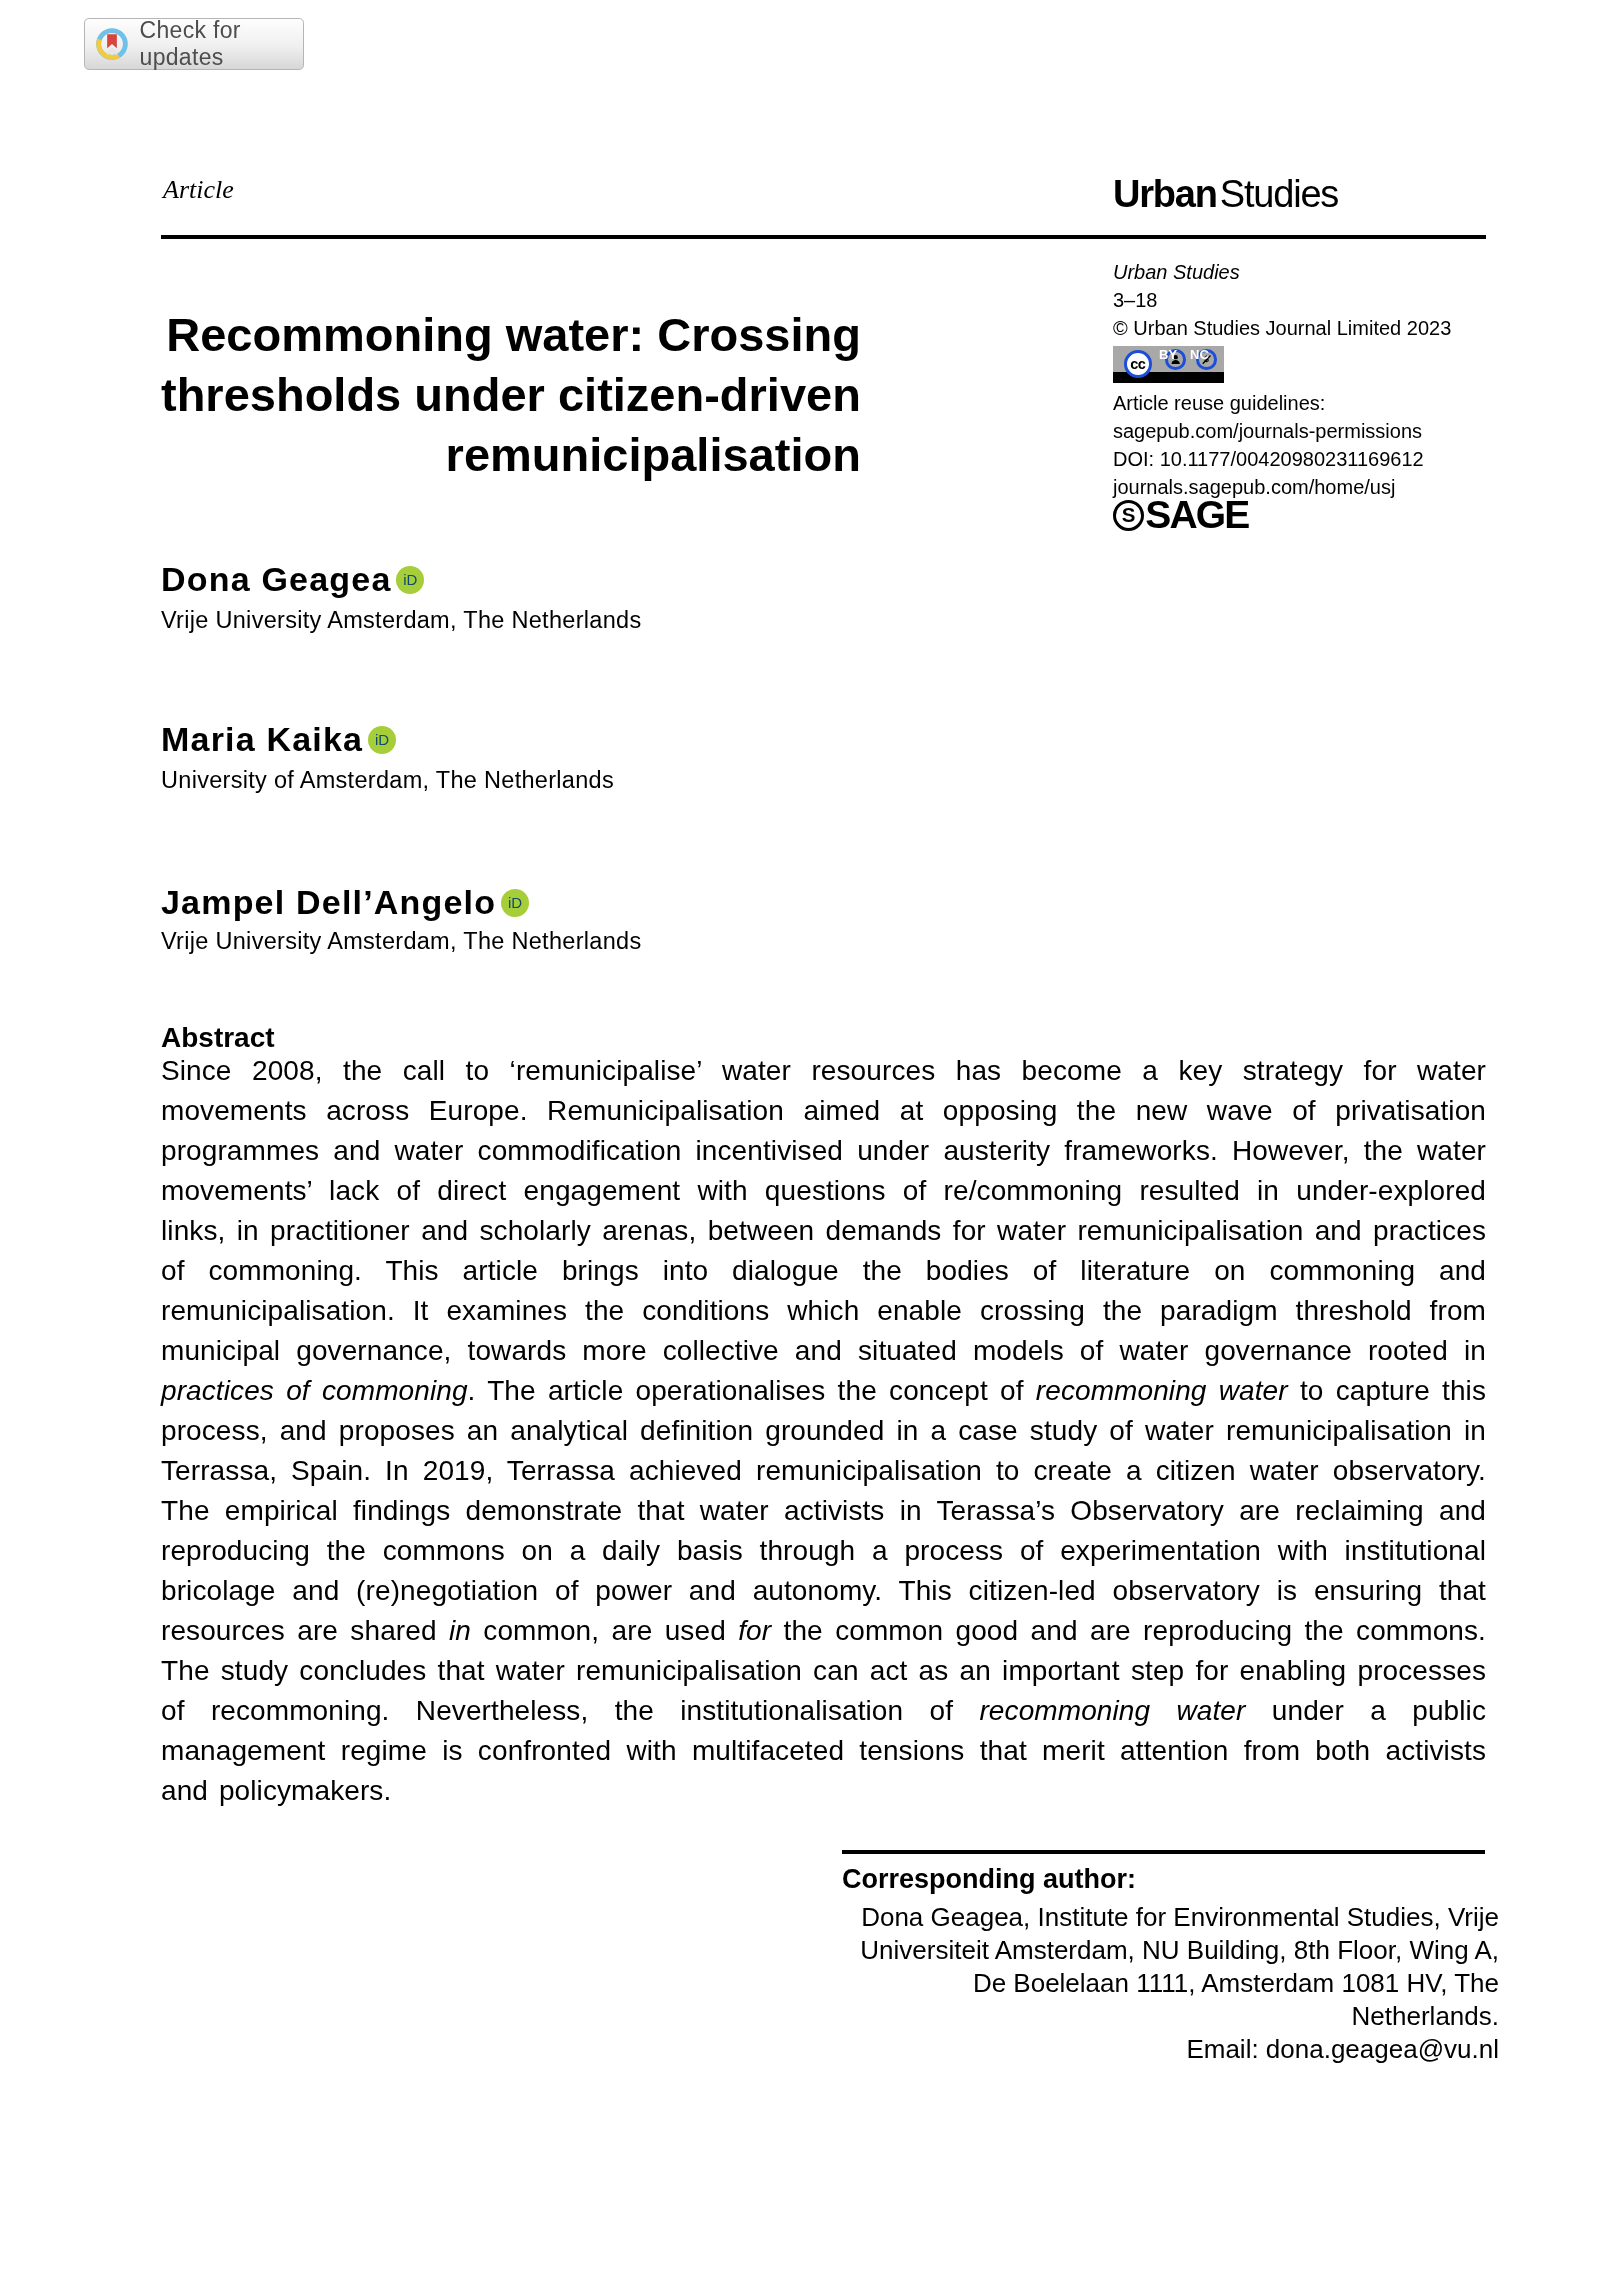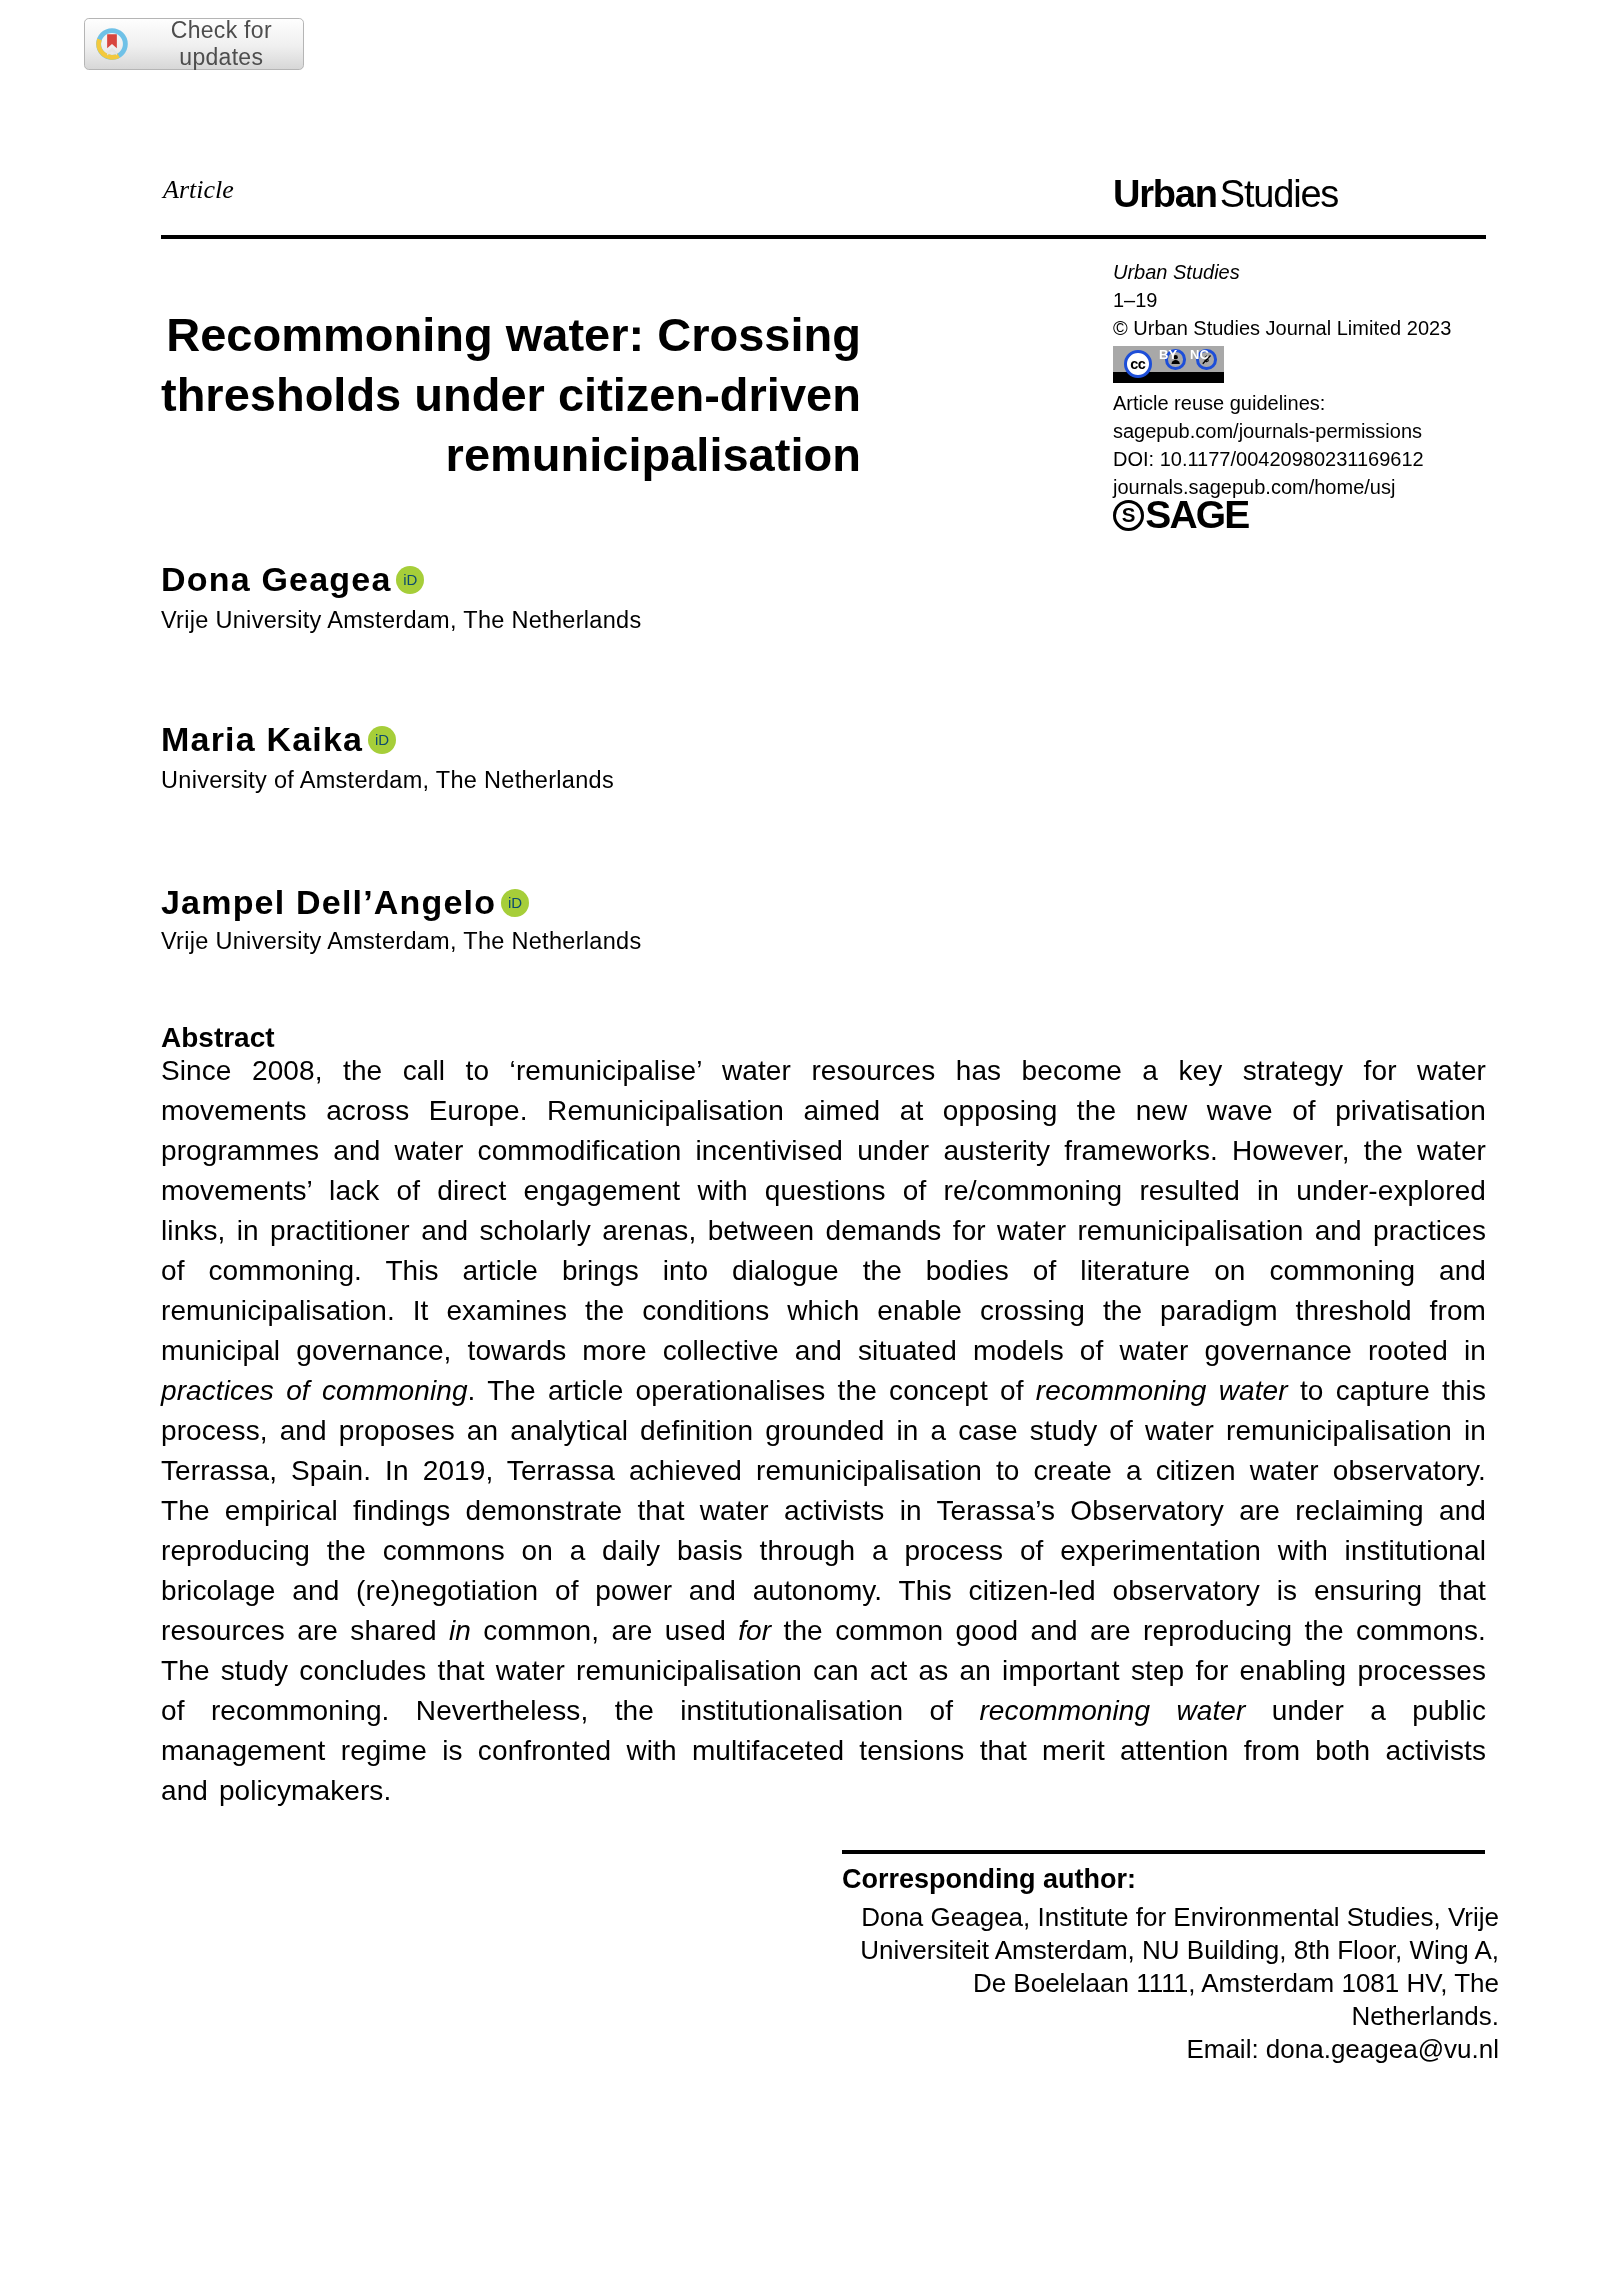--- a/index.html
+++ b/index.html
@@ -10,21 +10,20 @@
     margin:0 auto;
   }
 
   
   .crossmark {
     position:absolute; left:84px; top:18px; width:220px; height:52px;
     border:1.2px solid #b5b5b5; border-radius:4.8px;
     background:linear-gradient(180deg,#fefefe 0%,#efefef 55%,#d7d7d7 100%);
     display:flex; align-items:center; gap:11px; padding-left:9.6px;
     cursor:pointer;
-    text-align:center;
   }
   .crossmark-label { font-size:23px; color:#4d4d4d; letter-spacing:0.3px; }
 
   
   .article-type { position:absolute; left:163px; top:175px; font-size:26px; font-style:italic;font-family:Liberation Serif, serif; }
   .brand { position:absolute; left:1113px; top:173px; font-size:38px; letter-spacing:-1.2px; white-space:nowrap; }
   .brand-bold { font-weight:700; }
   .brand-light { font-weight:400; margin-left:3px; }
   .top-rule { position:absolute; left:161px; top:235px; width:1325px; height:3.6px; background:#000; }
 
@@ -100,21 +99,21 @@
   <div class="top-rule"></div>
 
   <h1 class="title">
       <div>Recommoning water: Crossing</div>
       <div>thresholds under citizen-driven</div>
       <div>remunicipalisation</div>
     </h1>
 
   <div class="info">
     <div class="info-journal">Urban Studies</div>
-    <div>1–19</div>
+    <div>3–18</div>
     <div>© Urban Studies Journal Limited 2023</div>
     <div class="cc-badge">
       <div class="cc-strip"></div>
       <div class="cc-circle cc-main">cc</div>
       <div class="cc-circle cc-sub cc-person">
         <svg viewBox="0 0 24 24" width="13.3" height="13.3">
           <circle cx="12" cy="7.5" r="4" fill="#000"></circle>
           <path d="M4.5 20 a7.5 7.5 0 0 1 15 0 z" fill="#000"></path>
         </svg>
       </div>

